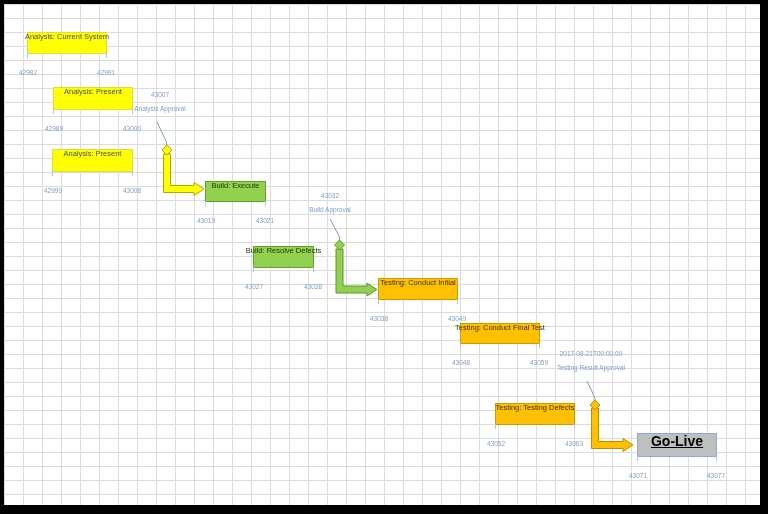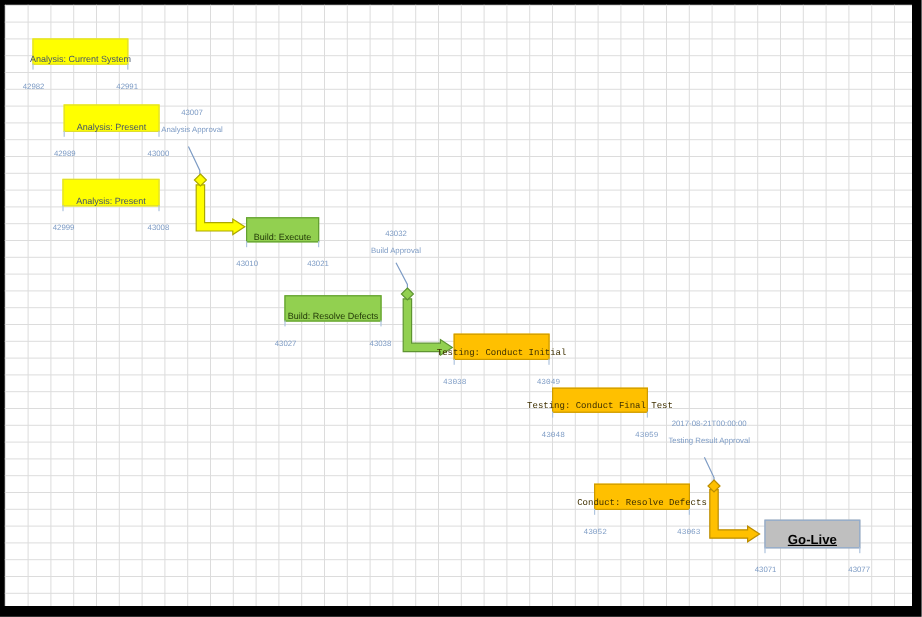--- a/index.html
+++ b/index.html
@@ -10,29 +10,29 @@
   .frame{
     position:absolute;left:4px;top:4px;width:756px;height:501px;
     background-color:#ffffff;
     background-image:
       linear-gradient(to right,#dcdcdc 1px,transparent 1px),
       linear-gradient(to bottom,#dcdcdc 1px,transparent 1px);
     background-size:19px 14px;
   }
   svg.layer{position:absolute;left:0;top:0;z-index:1;}
   .task{
-    position:absolute;z-index:2;display:flex;align-items:flex-end;justify-content:center;
+    position:absolute;z-index:2;display:flex;align-items:flex-start;justify-content:center;
     box-sizing:border-box;
   }
   .task .task-label{font-size:7.5px;line-height:1;white-space:nowrap;}
   .task.yellow{background:#ffff00;border:1px solid #e0de2e;color:#44546a;}
   .task.green{background:#92d050;border:1px solid #63a031;color:#1f3505;}
-  .task.orange{background:#ffc000;border:1px solid #cc9a00;color:#3f3000;font-family:Liberation Mono, monospace;}
+  .task.orange{background:#ffc000;border:1px solid #cc9a00;color:#3f3000;}
   .task.gray{background:#bfbfbf;border:1px solid #8faacc;color:#000;}
-  .task.gray .task-label{font-weight:bold;text-decoration:underline;font-size:11px;}
+  .task.gray .task-label{font-weight:bold;text-decoration:underline;font-size:14px;}
   .tick{position:absolute;top:100%;width:1px;height:5px;background:#aec4de;}
   .tick.tl{left:-1px;}
   .tick.tr{right:-1px;}
   .serial{
     position:absolute;top:calc(100% + 17px);width:36px;text-align:center;
     font-size:6.5px;color:#7e9cc5;line-height:1;
   }
   .serial.start{left:-18px;}
   .serial.end{right:-18px;}
   .callout{
@@ -90,21 +90,21 @@
   </div>
 
   <div class="task green" style="left:201px;top:177px;width:61px;height:21px">
     <span class="task-label">Build: Execute</span>
     <i class="tick tl"></i>
     <i class="tick tr"></i>
     <span class="serial start">43010</span>
     <span class="serial end">43021</span>
   </div>
 
-  <div class="task green" style="left:233px;top:242px;width:81px;height:22px">
+  <div class="task green" style="left:249px;top:242px;width:61px;height:22px">
     <span class="task-label">Build: Resolve Defects</span>
     <i class="tick tl"></i>
     <i class="tick tr"></i>
     <span class="serial start">43027</span>
     <span class="serial end">43038</span>
   </div>
 
   <div class="task orange" style="left:374px;top:274px;width:80px;height:22px">
     <span class="task-label">Testing: Conduct Initial</span>
     <i class="tick tl"></i>
@@ -115,21 +115,21 @@
 
   <div class="task orange" style="left:456px;top:319px;width:80px;height:21px">
     <span class="task-label">Testing: Conduct Final Test</span>
     <i class="tick tl"></i>
     <i class="tick tr"></i>
     <span class="serial start">43048</span>
     <span class="serial end">43059</span>
   </div>
 
   <div class="task orange" style="left:491px;top:399px;width:80px;height:22px">
-    <span class="task-label">Conduct: Resolve Defects</span>
+    <span class="task-label">Testing: Testing Defects</span>
     <i class="tick tl"></i>
     <i class="tick tr"></i>
     <span class="serial start">43052</span>
     <span class="serial end">43063</span>
   </div>
 
   <div class="task gray" style="left:633px;top:429px;width:80px;height:24px">
     <span class="task-label">Go-Live</span>
     <i class="tick tl"></i>
     <i class="tick tr"></i>

